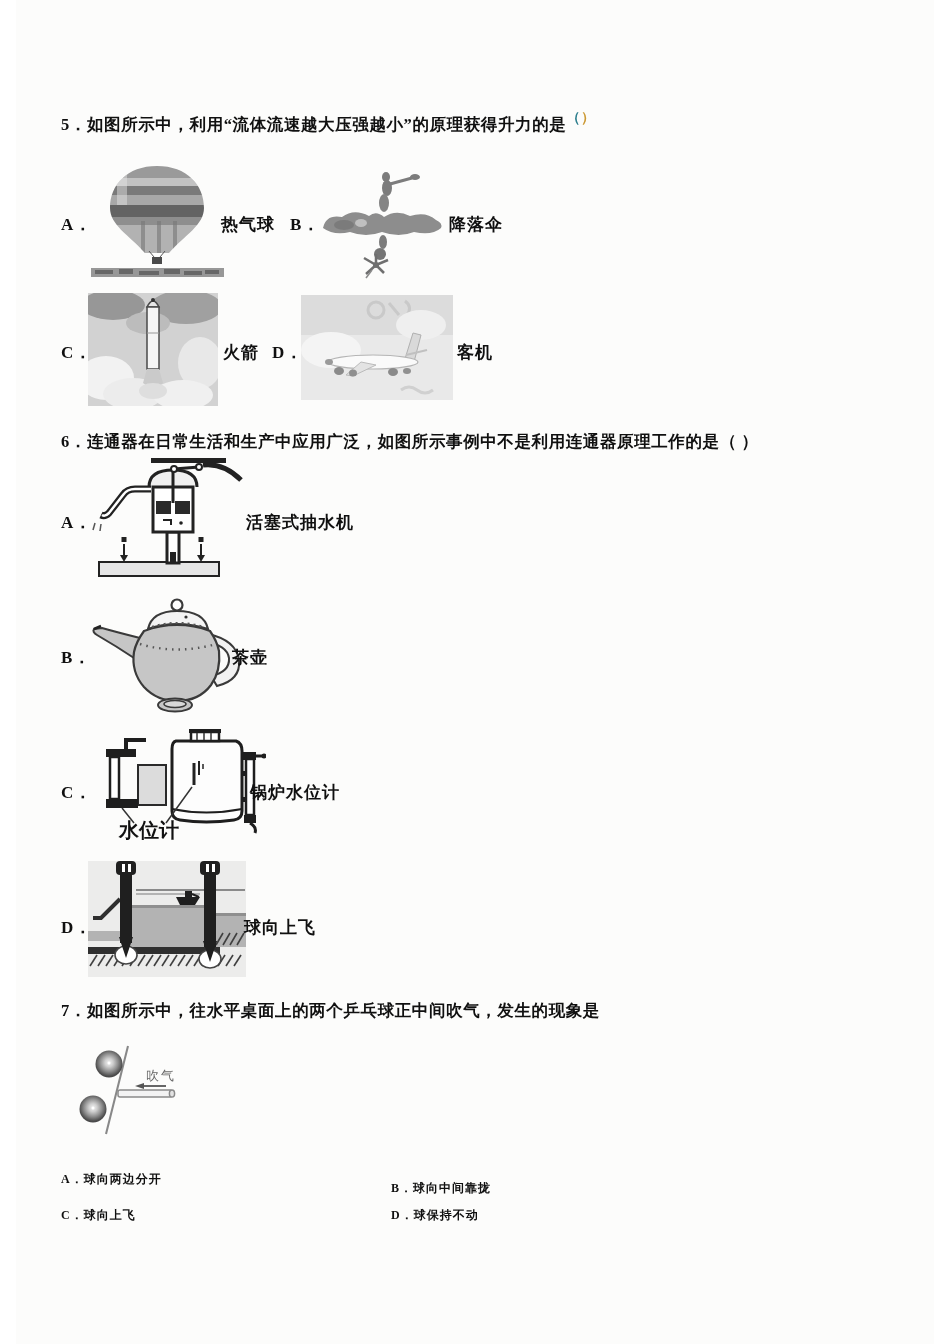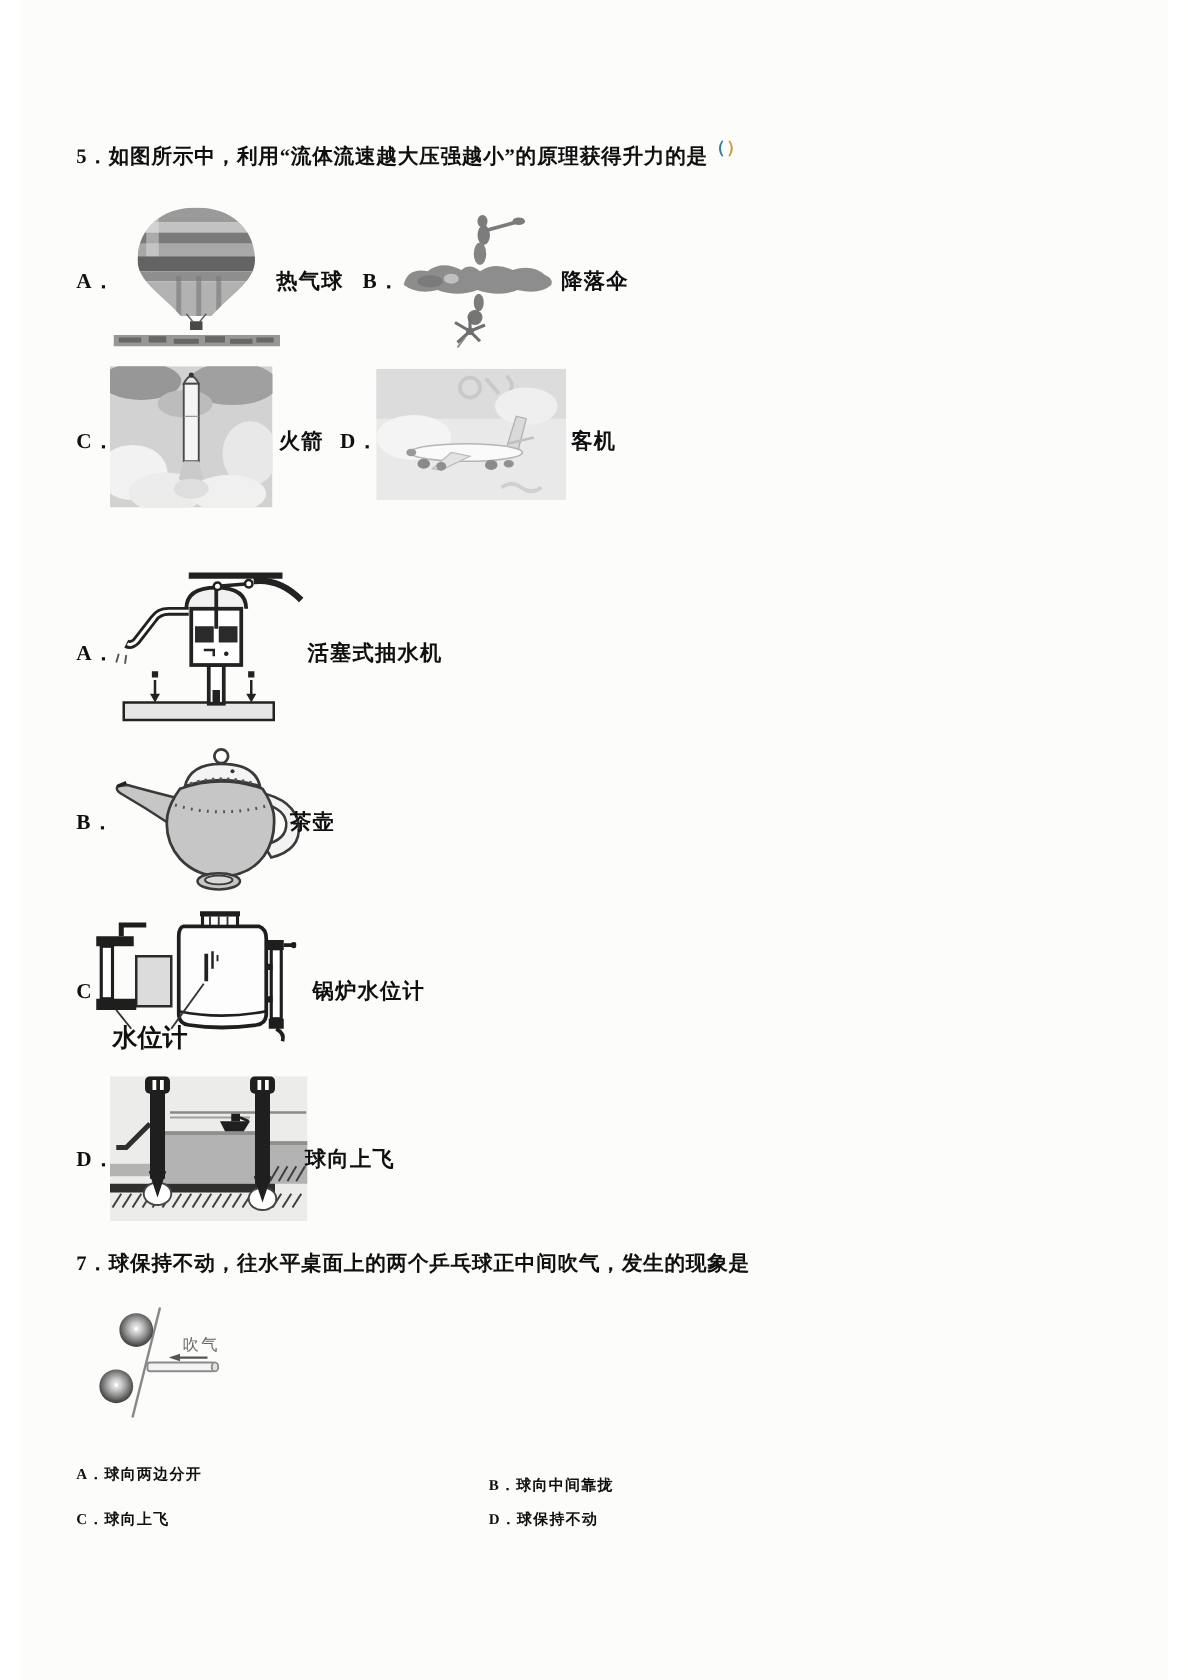--- a/index.html
+++ b/index.html
@@ -143,20 +143,23 @@
       <ellipse cx="38" cy="76" rx="5" ry="4" fill="#8a8a8a"></ellipse>
       <ellipse cx="52" cy="78" rx="4" ry="3.5" fill="#8f8f8f"></ellipse>
       <ellipse cx="92" cy="77" rx="5" ry="4" fill="#8a8a8a"></ellipse>
       <ellipse cx="106" cy="76" rx="4" ry="3" fill="#909090"></ellipse>
       <path d="M100,95 q8,-6 16,0 t16,0" stroke="#d0d0d0" stroke-width="3" fill="none"></path>
     </svg>
   </div>
 
   <span class="optlabel" style="left:430px;top:344px;margin-left:11px;">客机</span>
 
+  <div class="qline" style="top:431px;">
+    <span>6．</span><span>连通器在日常生活和生产中应用广泛，如图所示事例中不是利用连通器原理工作的是（ ）</span>
+  </div>
 
   <span class="optkey" style="left:45px;top:514px;">A．</span>
 
   <div class="fig" style="left:75px;top:457px;">
     <svg width="152" height="122" viewBox="0 0 152 122">
       <rect x="8" y="105" width="120" height="14" fill="#e6e6e6" stroke="#222222" stroke-width="2"></rect>
       <rect x="76" y="75" width="12" height="31" fill="#ffffff" stroke="#222222" stroke-width="3"></rect>
       <rect x="79" y="95" width="6" height="12" fill="#222222"></rect>
       <path d="M58,30 Q58,13 82,13 Q106,13 106,30" fill="#f0f0f0" stroke="#222222" stroke-width="3"></path>
       <rect x="62" y="30" width="40" height="45" fill="#ffffff" stroke="#222222" stroke-width="3"></rect>
@@ -202,21 +205,21 @@
       <circle cx="108" cy="19" r="1.6" fill="#333333"></circle>
       <path d="M74,29 Q99,21 126,29" stroke="#555555" stroke-width="2.2" stroke-dasharray="2,4" fill="none"></path>
       <path d="M62,46 Q99,57 138,46" stroke="#555555" stroke-width="2.4" stroke-dasharray="1.5,5" fill="none"></path>
     </svg>
   </div>
 
   <span class="optlabel" style="left:216px;top:649px;">茶壶</span>
 
   <span class="optkey" style="left:45px;top:784px;">C．</span>
 
-  <div class="fig" style="left:41px;top:727px;">
+  <div class="fig" style="left:70px;top:727px;">
     <svg width="180" height="122" viewBox="0 0 180 122">
       <path d="M40,22 L40,13 L60,13" stroke="#1e1e1e" stroke-width="4" fill="none"></path>
       <rect x="52" y="38" width="28" height="40" fill="#dcdcdc" stroke="#2a2a2a" stroke-width="2"></rect>
       <rect x="24" y="30" width="9" height="42" fill="#ffffff" stroke="#1e1e1e" stroke-width="2.5"></rect>
       <rect x="20" y="22" width="30" height="8" fill="#1e1e1e"></rect>
       <rect x="20" y="72" width="32" height="9" fill="#1e1e1e"></rect>
       <line x1="36" y1="81" x2="48" y2="96" stroke="#333333" stroke-width="1.5"></line>
       <path d="M90,14 L150,14 Q156,16 156,24 L156,84 Q156,92 148,93 Q120,97 94,93 Q86,92 86,84 L86,22 Q86,15 90,14 Z" fill="#fdfdfd" stroke="#1e1e1e" stroke-width="3"></path>
       <path d="M86,82 Q120,89 156,82" stroke="#1e1e1e" stroke-width="2" fill="none"></path>
       <rect x="103" y="2" width="32" height="4" fill="#1e1e1e"></rect>
@@ -301,21 +304,21 @@
       </g>
       <path d="M88,36 L112,36 L107,44 L92,44 Z" fill="#1f1f1f"></path>
       <rect x="97" y="30" width="7" height="6" fill="#1f1f1f"></rect>
       <line x1="104" y1="33" x2="111" y2="36" stroke="#1f1f1f" stroke-width="2"></line>
     </svg>
   </div>
 
   <span class="optlabel" style="left:228px;top:919px;">球向上飞</span>
 
   <div class="qline" style="top:1000px;">
-    <span>7．</span><span>球保持不动，往水平桌面上的两个乒乓球正中间吹气，发生的现象是</span>
+    <span>7．</span><span>如图所示中，往水平桌面上的两个乒乓球正中间吹气，发生的现象是</span>
   </div>
 
   <div class="fig" style="left:50px;top:1042px;">
     <svg width="150" height="100" viewBox="0 0 150 100">
       <defs>
         <radialGradient id="ballGrad" cx="50%" cy="45%" r="60%">
           <stop offset="0%" stop-color="#f2f2f2"></stop>
           <stop offset="25%" stop-color="#cfcfcf"></stop>
           <stop offset="55%" stop-color="#8f8f8f"></stop>
           <stop offset="82%" stop-color="#4f4f4f"></stop>

